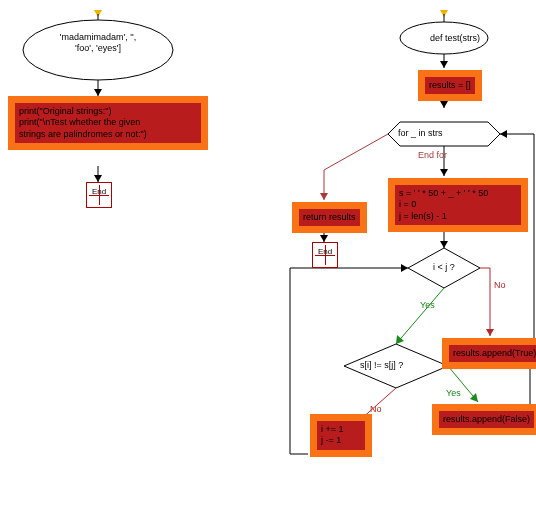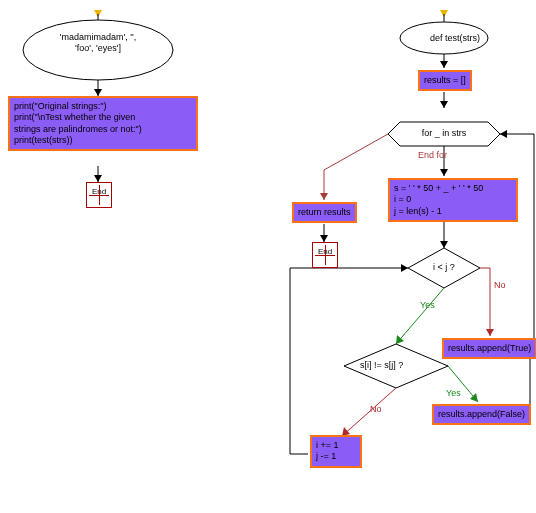--- a/index.html
+++ b/index.html
@@ -1,17 +1,17 @@
 <!DOCTYPE html>
 <html><head>
 <meta charset="utf-8">
 <style>
   html,body{margin:0;padding:0;font-family:Arial,Helvetica,sans-serif;font-size:9px;background:#fff}
   .page{position:relative;width:536px;height:513px}
-  .box{position:absolute;border:2px solid #f97316;background:#8b5cf6;padding:3px 4px;line-height:1.25}
+  .box{position:absolute;border:7px solid #f97316;background:#b91c1c;padding:3px 4px;line-height:1.25}
   .end{position:absolute;width:24px;height:24px;border:1px solid #a00}
   .end::before,.end::after{content:"";position:absolute;background:#a00}
   .end::before{left:2px;right:2px;top:50%;height:1px}
   .end::after{top:2px;bottom:2px;left:50%;width:1px}
   .end span{position:absolute;left:0;right:0;top:100%;margin-top:-20px;text-align:center;font-size:8px}
   .arrowhead{position:absolute;width:0;height:0}
   .ah-yellow{border-left:4px solid transparent;border-right:4px solid transparent;border-top:7px solid #eab300}
   .lblEdge{position:absolute;font-size:9px}
   svg{position:absolute;left:0;top:0;pointer-events:none}
 </style>
@@ -81,32 +81,31 @@
 
 <div style="position:absolute;left:38px;top:32px;width:120px;text-align:center;line-height:1.2">
   <div>'madamimadam', '',</div>
   <div>'foo', 'eyes']</div>
 </div>
 
 <div class="box" style="left:8px;top:96px;width:178px">
   <div>print("Original strings:")</div>
   <div>print("\nTest whether the given</div>
   <div>strings are palindromes or not:")</div>
-  <div>print(test(strs))</div>
 </div>
 
 <div class="end" style="left:86px;top:182px">
       <span>End</span>
     </div>
 
 <div style="position:absolute;left:410px;top:33px;width:70px;text-align:right">def test(strs)</div>
 
 <div class="box" style="left:418px;top:70px">results = []</div>
 
-<div style="position:absolute;left:398px;top:128px;width:92px;text-align:center">for _ in strs</div>
+<div style="position:absolute;left:398px;top:128px;width:92px;">for _ in strs</div>
 
 <div class="lblEdge" style="left:418px;top:150px;color:#a63a3a">End for</div>
 
 <div class="box" style="left:292px;top:202px">return results</div>
 
 <div class="end" style="left:312px;top:242px">
       <span>End</span>
     </div>
 
 <div class="box" style="left:388px;top:178px;width:118px">
@@ -120,18 +119,18 @@
 <div class="lblEdge" style="left:494px;top:280px;color:#b02a2a">No</div>
 
 <div style="position:absolute;left:360px;top:360px;width:76px;text-align:left">s[i] != s[j] ?</div>
 <div class="lblEdge" style="left:446px;top:388px;color:#1a8a1a">Yes</div>
 <div class="lblEdge" style="left:370px;top:404px;color:#b02a2a">No</div>
 
 <div class="box" style="left:442px;top:338px">results.append(True)</div>
 
 <div class="box" style="left:432px;top:404px">results.append(False)</div>
 
-<div class="box" style="left:310px;top:435px;width:40px">
+<div class="box" style="left:310px;top:414px;width:40px">
   <div>i += 1</div>
   <div>j -= 1</div>
 </div>
 
 </div>
 
 </body></html>

